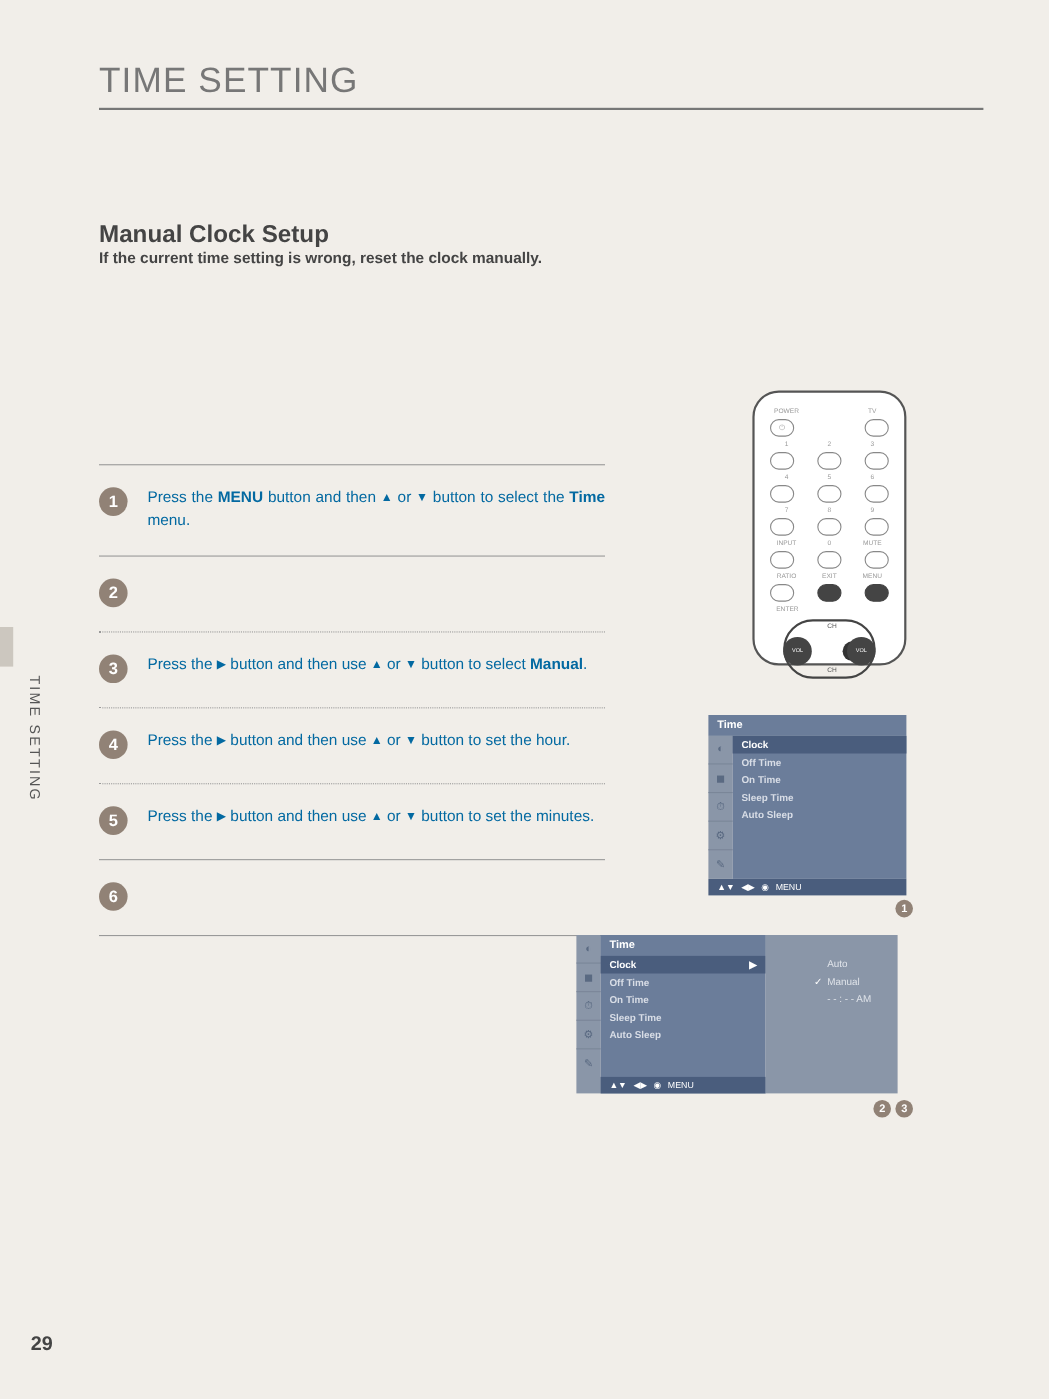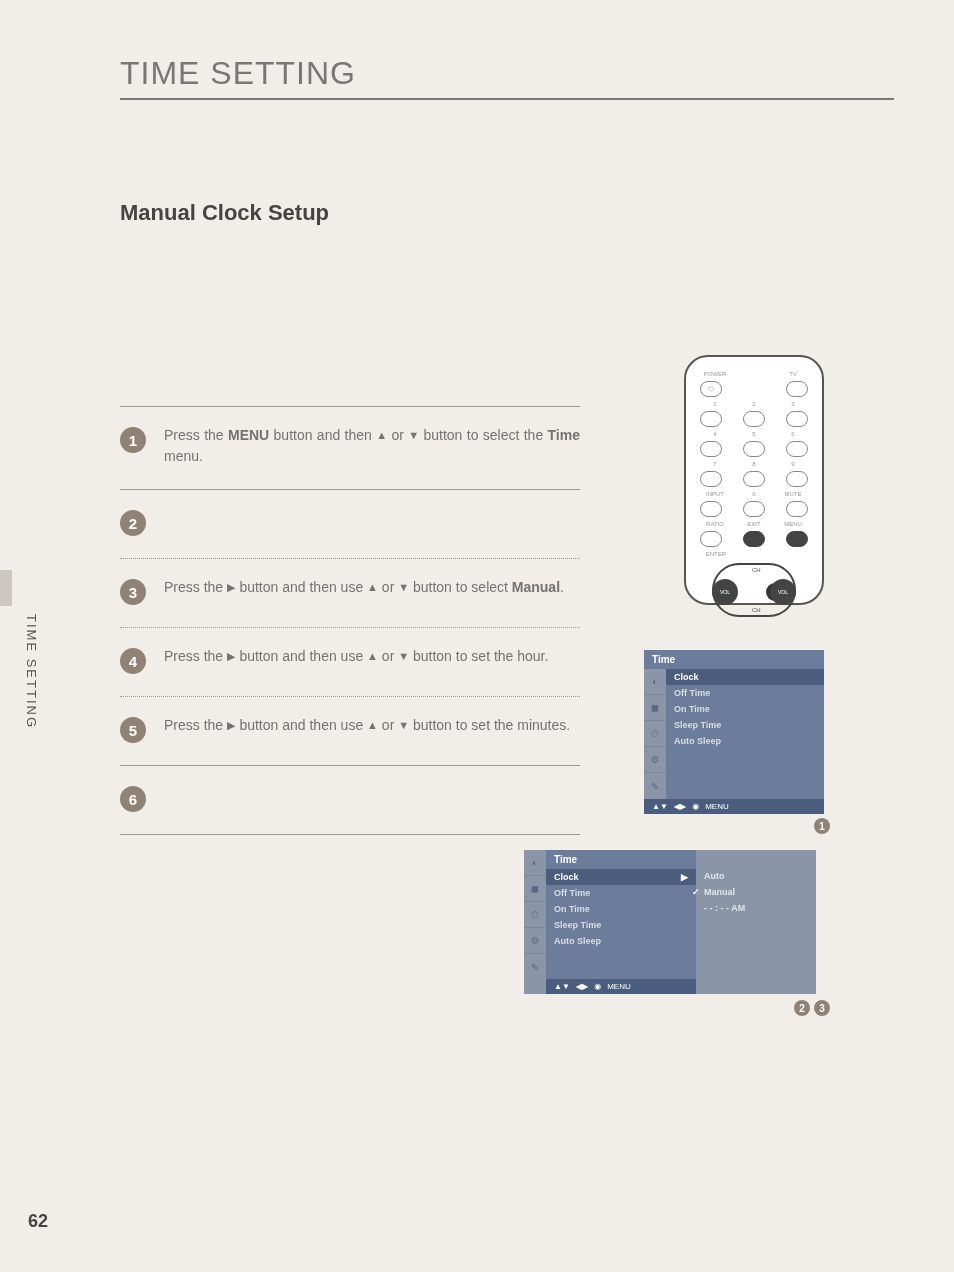--- a/index.html
+++ b/index.html
@@ -6,21 +6,21 @@
   body {
     width: 954px;
     height: 1272px;
     background: #f1eee9;
     font-family: "Arial", sans-serif;
     color: #333;
     position: relative;
     overflow: hidden;
   }
   .page {
-    padding: 55px 60px 40px 120px;
+    padding: 55px 60px 40px 90px;
     position: relative;
     height: 100%;
   }
   .title {
     font-size: 32px;
     color: #777;
     letter-spacing: 1px;
     font-weight: 500;
     border-bottom: 2px solid #777;
     padding-bottom: 6px;
@@ -63,21 +63,21 @@
     display: flex;
     align-items: center;
     justify-content: center;
     flex: 0 0 26px;
     margin-right: 18px;
     margin-top: 2px;
   }
   .step-text {
     font-size: 14px;
     line-height: 1.5;
-    color: #737373;
+    color: #0369a1;
     text-align: justify;
   }
   .step-text b { font-weight: bold; }
   .tri { display: inline-block; font-size: 11px; vertical-align: 1px; }
 
   
   .side-tab {
     position: absolute;
     left: 0; top: 570px;
     width: 28px;
@@ -183,22 +183,23 @@
     color: #d8dde6;
   }
   .osd .menu .item.active { background:#4a5d7d; color:#fff; }
   .osd .sub {
     width: 120px;
     background: #8a96a8;
   }
   .osd .sub .sitem {
     padding: 3px 8px;
     font-size: 9px;
-    font-weight: bold;
+    font-weight: normal;
     color: #e0e4ea;
+    margin-left: 48px;
   }
   .osd .footer {
     background: #4a5d7d;
     padding: 3px 8px;
     font-size: 8px;
     display:flex; gap:6px; align-items:center;
   }
   .osd .footer .sym { font-size:8px; }
   .osd-badge {
     position:absolute;
@@ -215,20 +216,21 @@
 <div class="page">
   <h1 class="title">TIME SETTING</h1>
 
   <div class="side-tab">
     <div class="bar"></div>
     <div class="txt">TIME SETTING</div>
   </div>
 
   <div class="content-area">
     <h2 class="subtitle">Manual Clock Setup</h2>
+    <p class="intro">If the current time setting is wrong, reset the clock manually.</p>
 
     <div class="remote">
       <div class="row">
         <div class="lbl">POWER</div>
           <div></div>
         <div class="lbl">TV</div>
       </div>
       <div class="row">
         <div class="btn-c">⏻</div>
           <div style="width:22px"></div>
@@ -381,14 +383,14 @@
       <div class="step dotted">
         <div class="badge">5</div>
         <div class="step-text">Press the <span class="tri">▶</span> button and then use <span class="tri">▲</span> or <span class="tri">▼</span> button to set the minutes.</div>
       </div>
       <div class="step solid">
         <div class="badge">6</div>
       </div>
     </div>
   </div>
 
-  <div class="pagenum">62</div>
+  <div class="pagenum">29</div>
 </div>
 
 </body></html>

